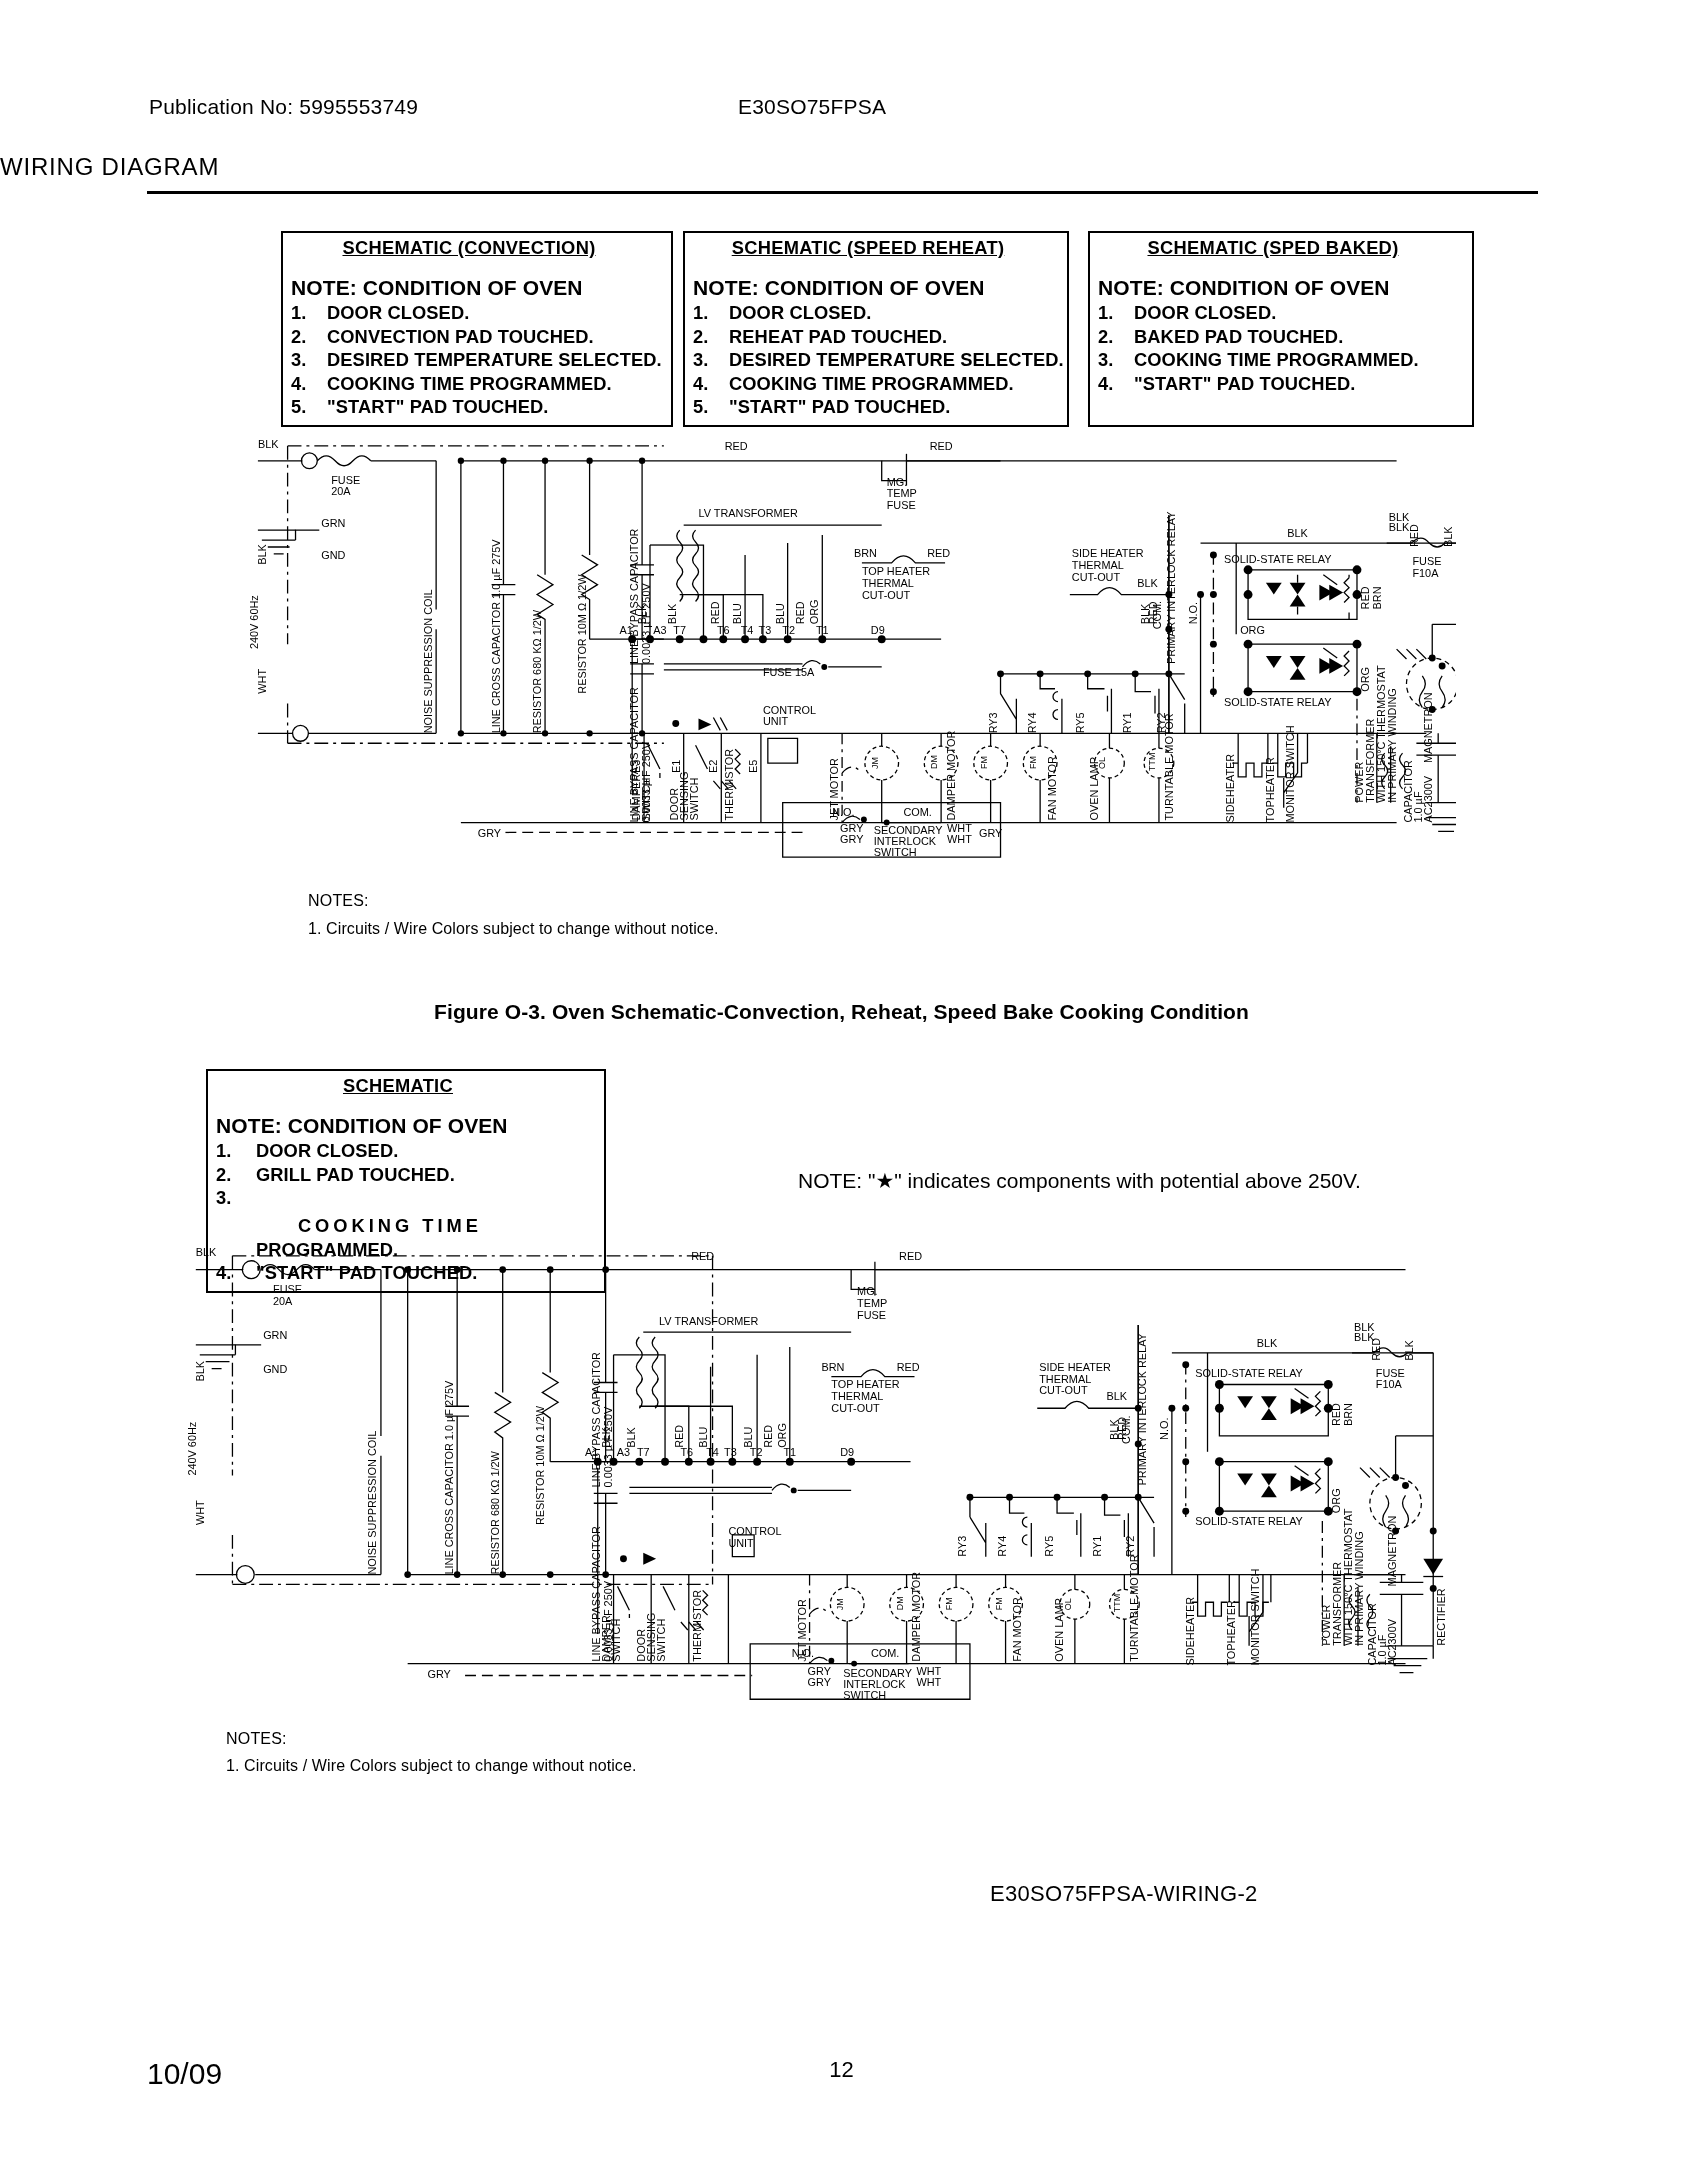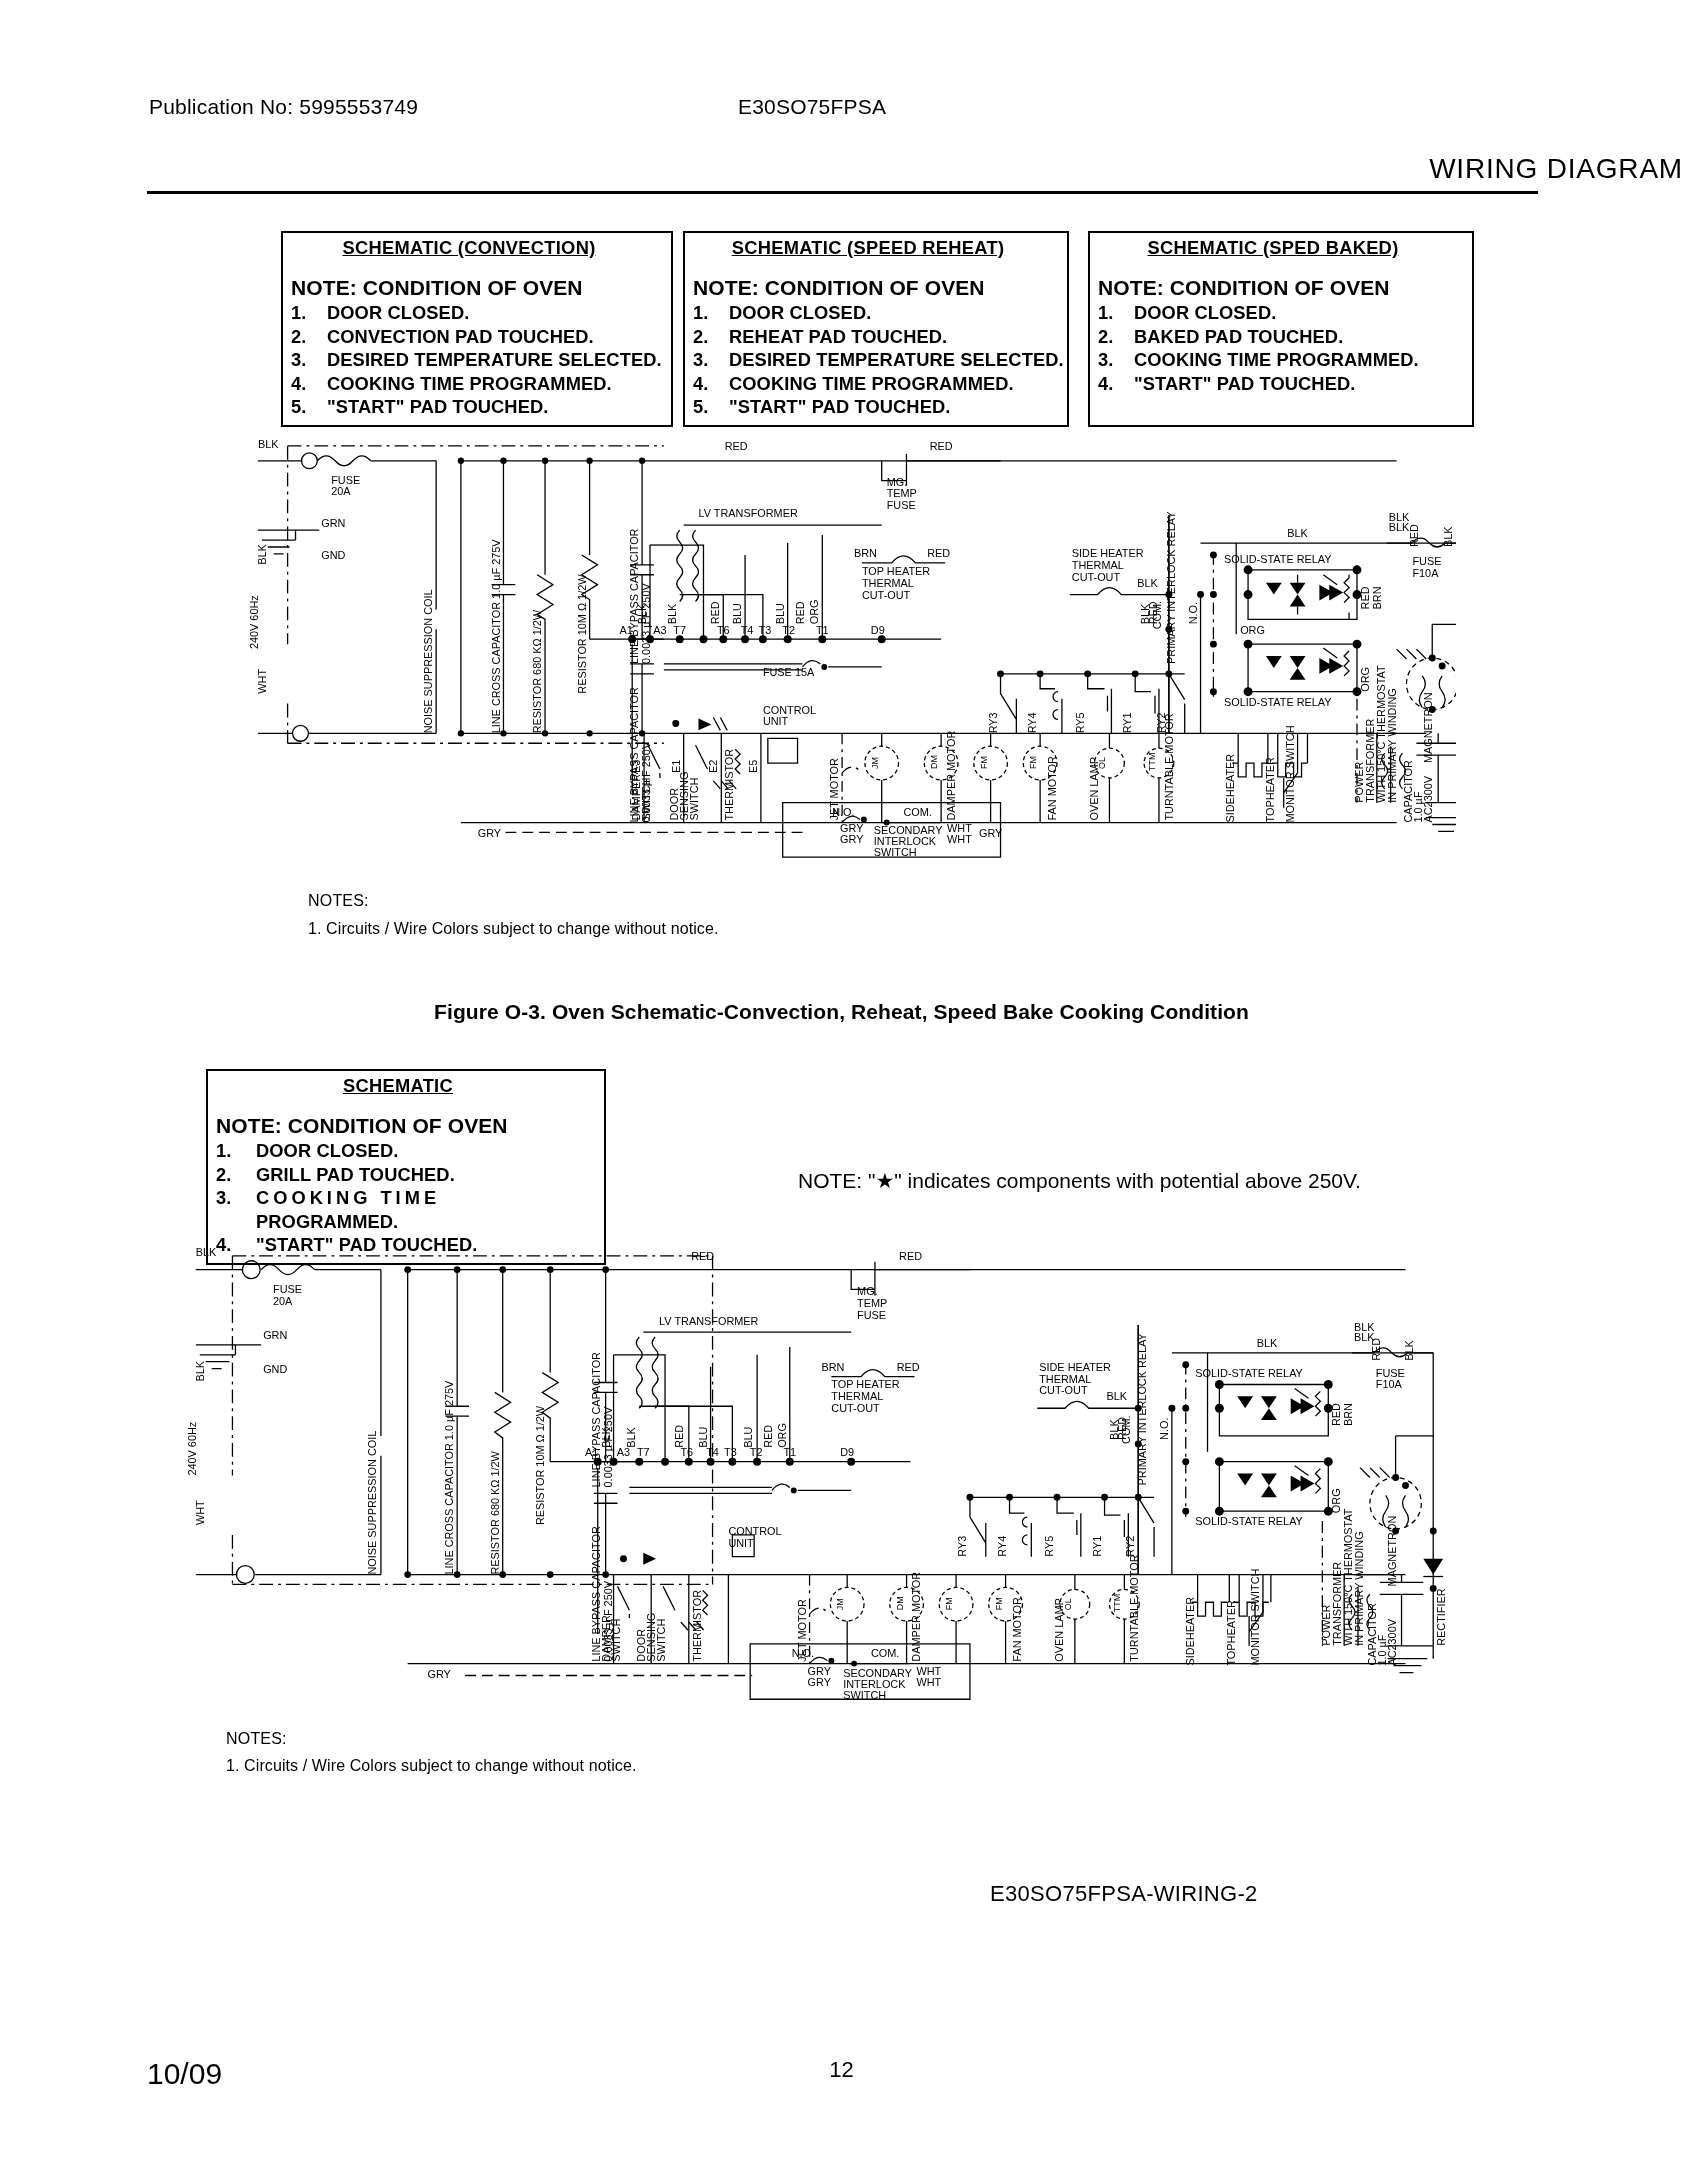--- a/index.html
+++ b/index.html
@@ -8,39 +8,39 @@
     background: #ffffff;
     font-family: "Liberation Sans", sans-serif;
     color: #000000;
     overflow: hidden;
   }
   .page { position: relative; width: 1683px; height: 2178px; }
 
   
   .hdr-pub   { position:absolute; left:149px;  top:95px;  font-size:21px; letter-spacing:0.2px; }
   .hdr-model { position:absolute; left:738px;  top:95px;  font-size:21px; letter-spacing:0.2px; }
-  .hdr-title { position:absolute; left:0; right:0; top:153px; text-align:right; font-size:28px; letter-spacing:0.8px; }
+  .hdr-title { position:absolute; left:0; right:0; top:153px; text-align:left; font-size:24px; letter-spacing:0.8px; }
   .hdr-rule  { position:absolute; left:147px; top:191px; width:1391px; height:3px; background:#000; }
 
   
   .cbox { position:absolute; border:2px solid #000; padding:4px 24px 6px 8px; }
   .cbox .ctitle { text-align:center; font-size:18.3px; font-weight:bold; text-decoration:underline; letter-spacing:0.3px; white-space:nowrap; }
   .cbox .cnote  { font-size:21px; font-weight:bold; letter-spacing:0.1px; white-space:nowrap; margin-top:17px; }
   .cbox ol { list-style:none; margin-top:1px; }
   .cbox li { font-size:18.3px; font-weight:bold; letter-spacing:0.1px; white-space:nowrap; line-height:1.29; display:flex; }
   .cbox li .num { width:36px; flex:0 0 36px; }
   .cbox li .txt { flex:1 1 auto; }
 
   #cbox1 { left:281px; top:231px; width:392px; }
   #cbox2 { left:683px; top:231px; width:386px; }
   #cbox3 { left:1088px; top:231px; width:386px; }
 
   #cbox4 { left:206px; top:1069px; width:400px; }
   #cbox4 li .num { width:40px; flex:0 0 40px; }
-  .justif { display:flex; justify-content:flex-start; width:226px; }
+  .justif { display:flex; justify-content:flex-end; width:226px;margin-top:28px; }
 
   .star-note { position:absolute; left:798px; top:1169px; font-size:21px; white-space:nowrap; }
 
   
   .fig-cap { position:absolute; text-align:center; font-size:21px; font-weight:bold; letter-spacing:0.1px; white-space:nowrap; }
   #fig1cap { left:0; right:0; top:1000px; }
   #fig2cap { left:0; right:0; top:1772px; }
 
   
   .notes-hd   { position:absolute; font-size:16px; letter-spacing:0.2px; }

